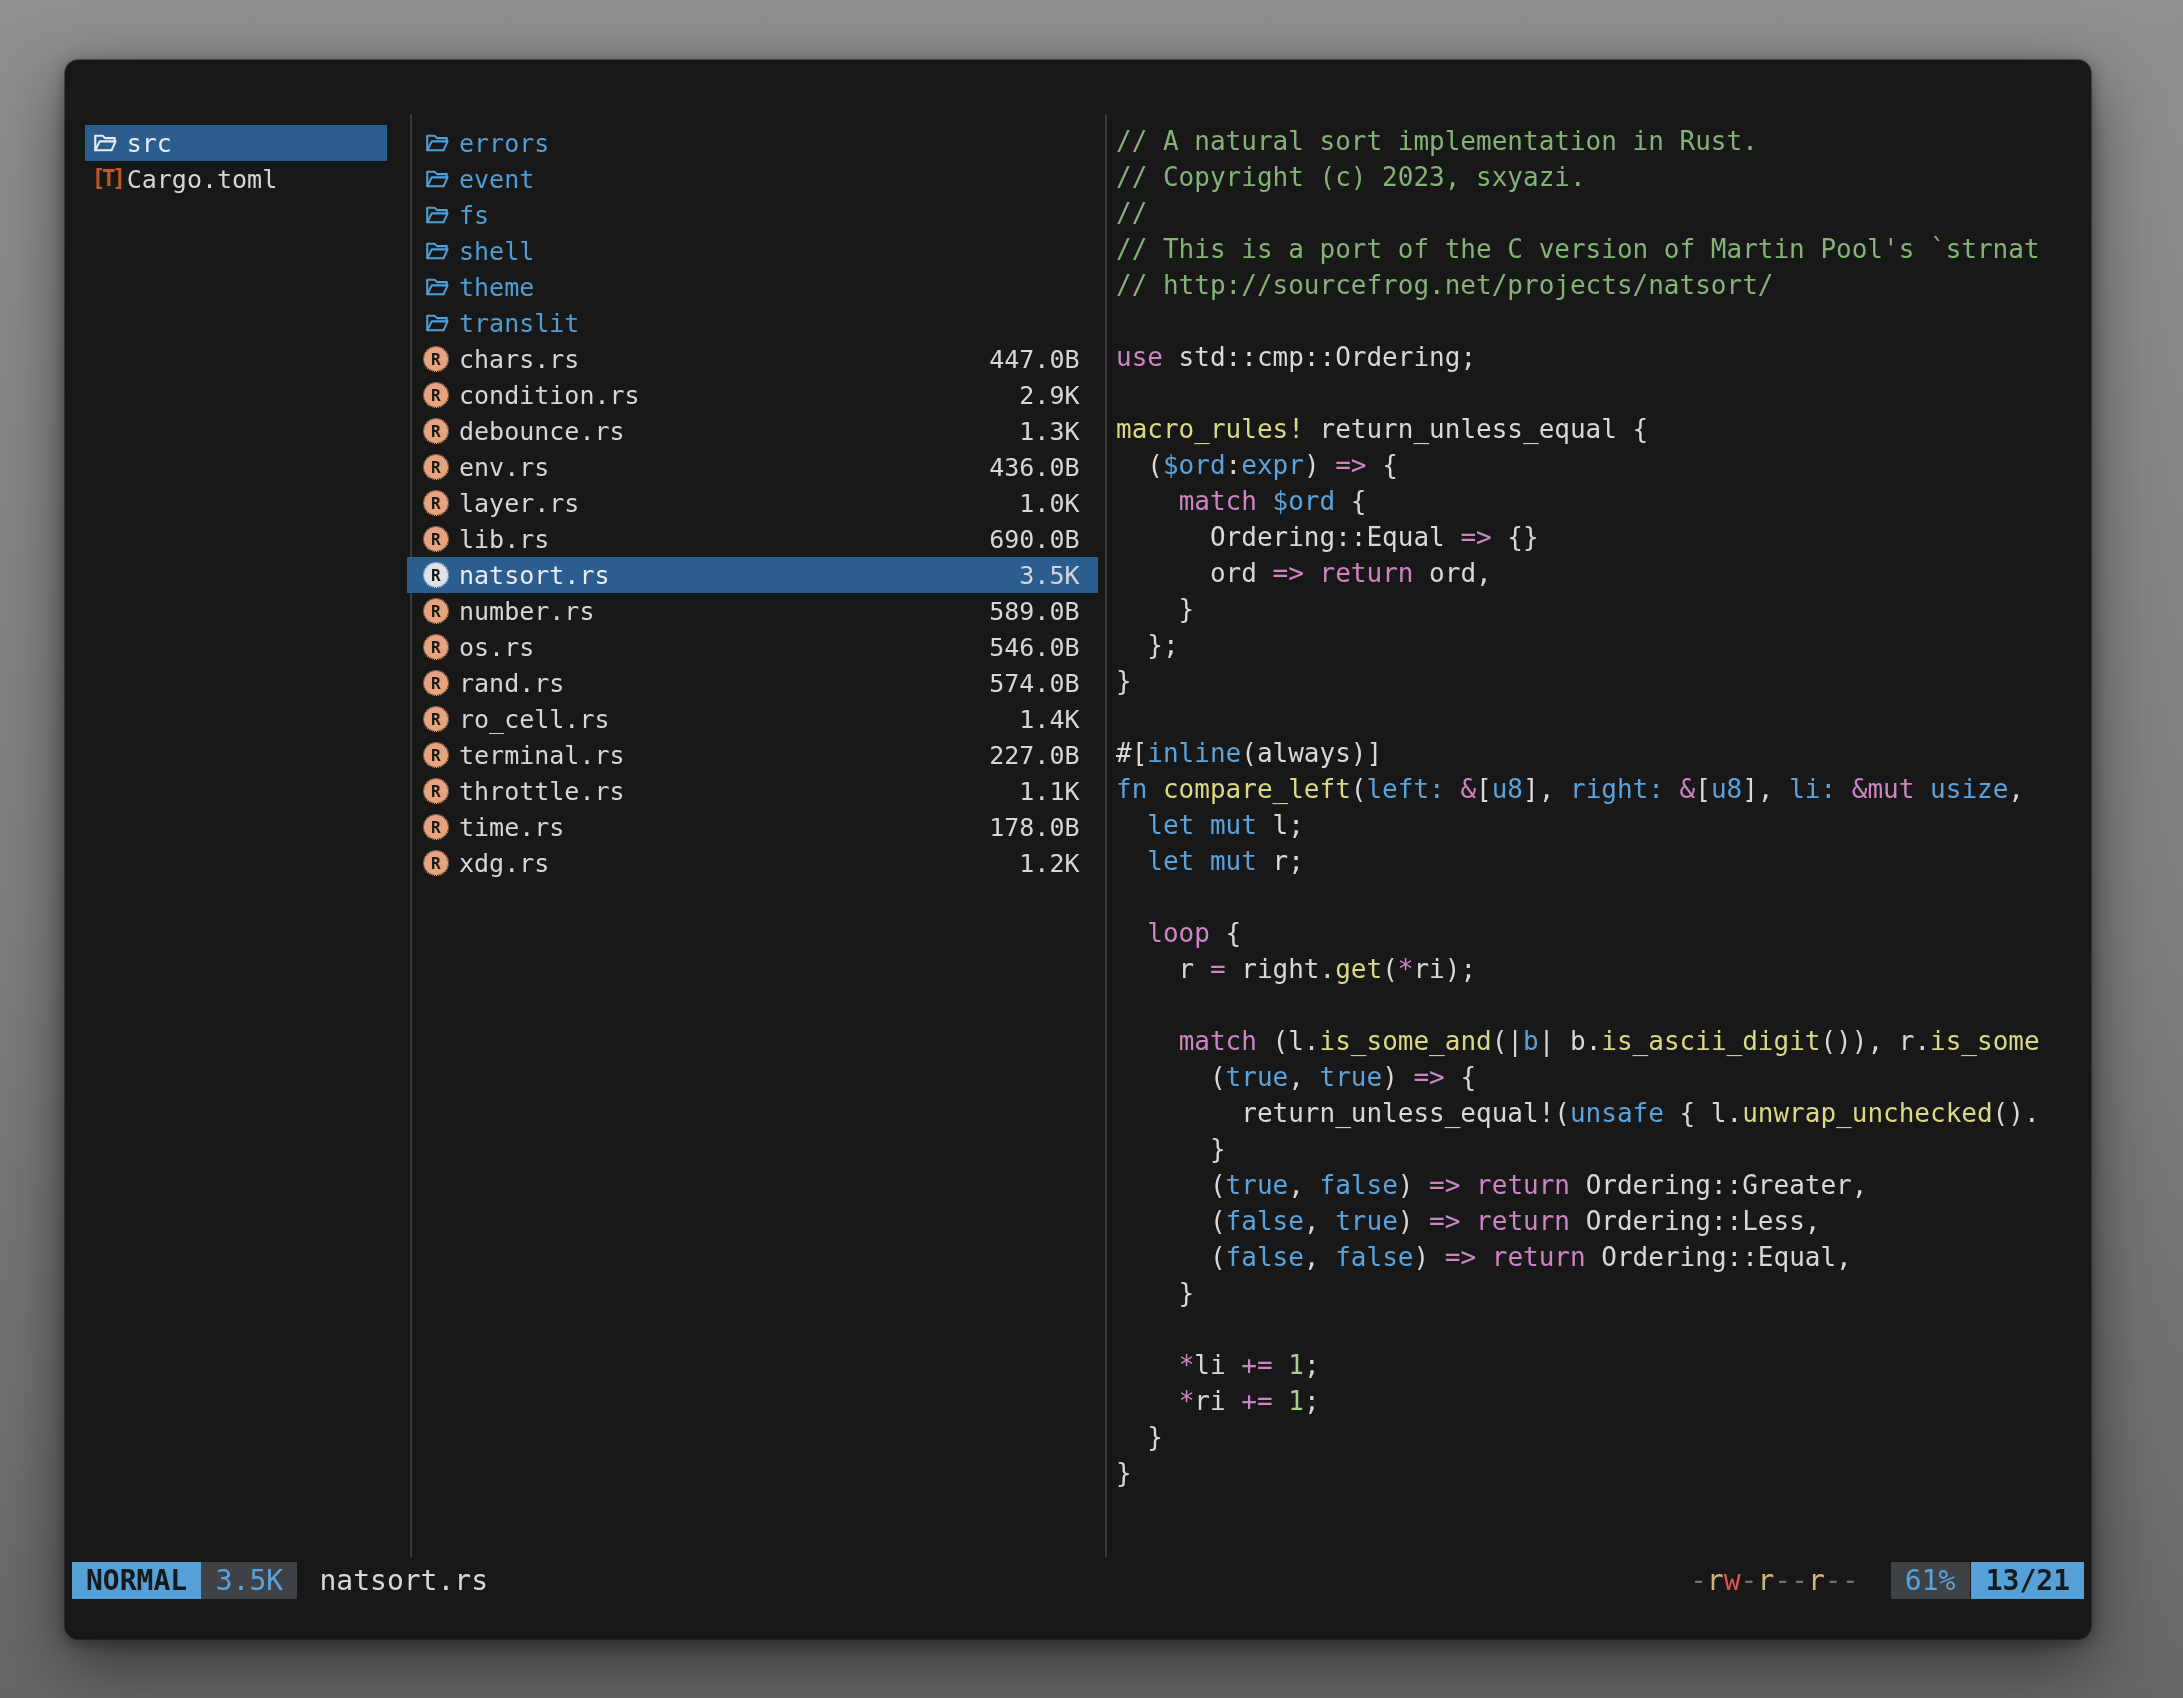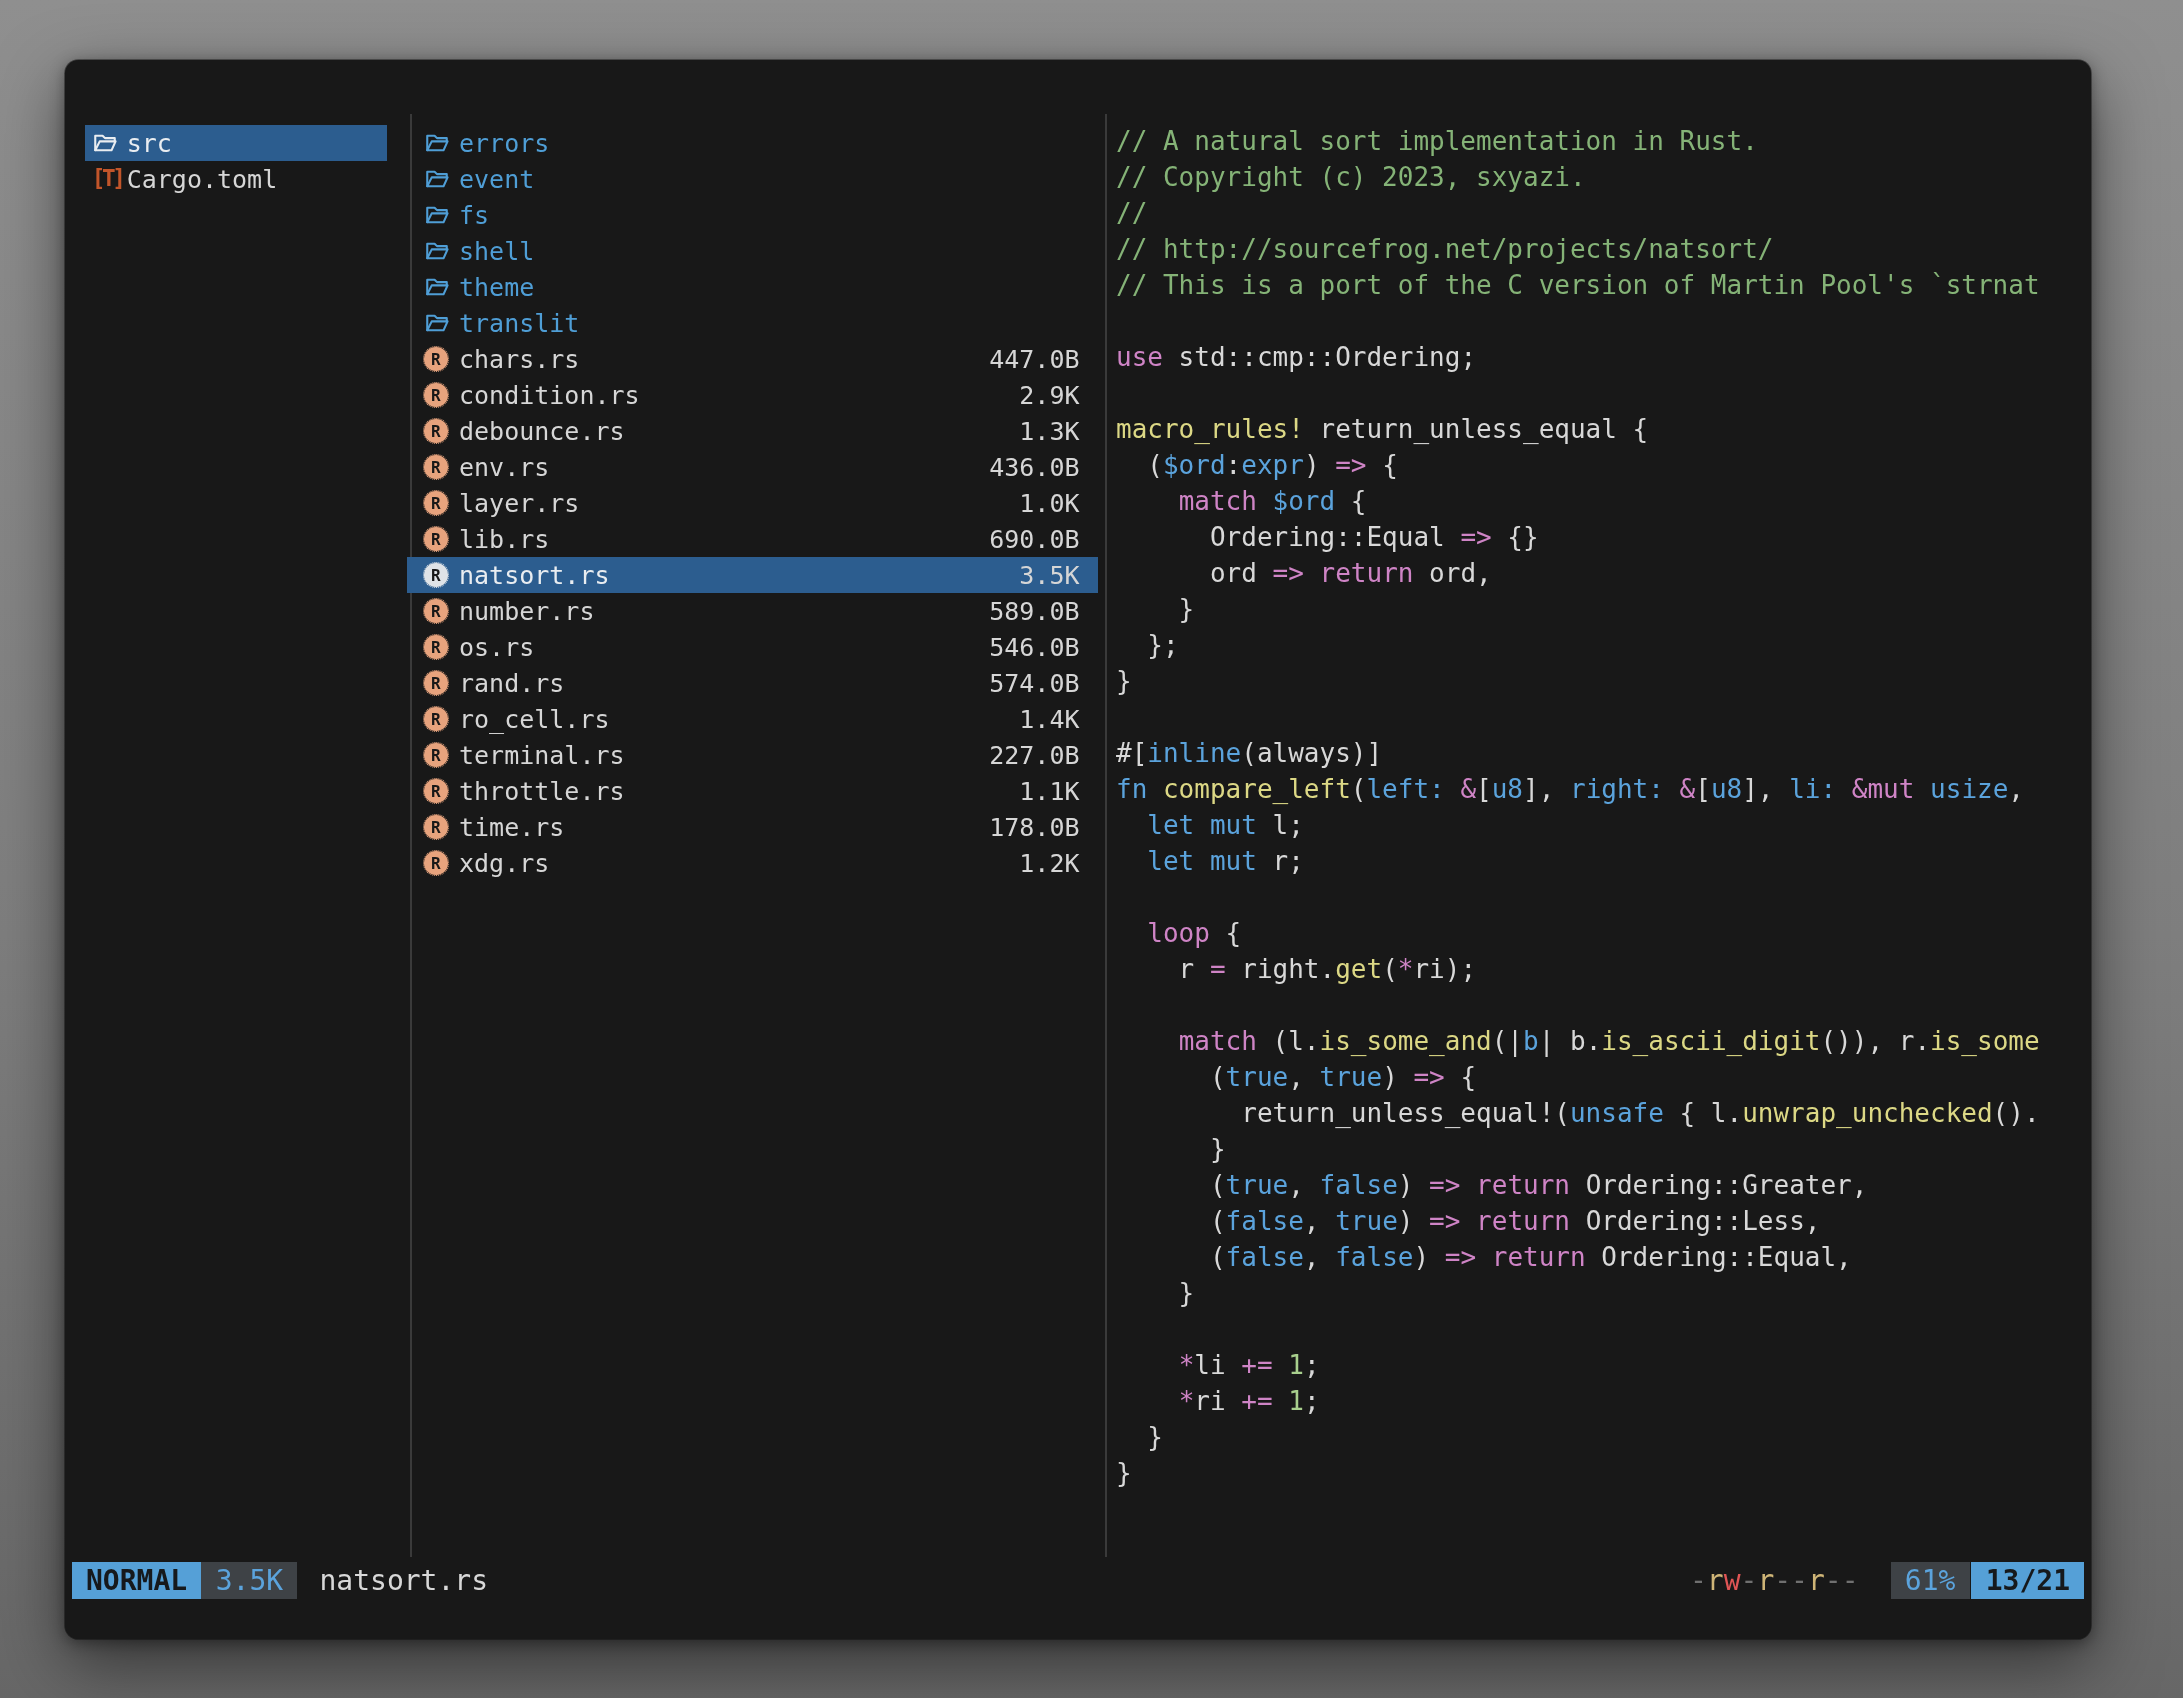--- a/index.html
+++ b/index.html
@@ -235,22 +235,22 @@
           </span>
           <span class="label">xdg.rs</span>
           <span class="size">1.2K</span>
         </div>
       </div>
     <div class="divider" id="div2"></div>
     <div class="pane" id="pane-code">
         <div class="cl"><span class="seg-c">// A natural sort implementation in Rust.</span></div>
         <div class="cl"><span class="seg-c">// Copyright (c) 2023, sxyazi.</span></div>
         <div class="cl"><span class="seg-c">//</span></div>
+        <div class="cl"><span class="seg-c">// This is a port of the C version of Martin Pool's `strnat</span></div>
         <div class="cl"><span class="seg-c">// http://sourcefrog.net/projects/natsort/</span></div>
-        <div class="cl"><span class="seg-c">// This is a port of the C version of Martin Pool's `strnat</span></div>
         <div class="cl"></div>
         <div class="cl"><span class="seg-k">use</span><span class="seg-w"> std::cmp::Ordering;</span></div>
         <div class="cl"></div>
         <div class="cl"><span class="seg-y">macro_rules!</span><span class="seg-w"> return_unless_equal {</span></div>
         <div class="cl"><span class="seg-w">  (</span><span class="seg-b">$ord</span><span class="seg-w">:</span><span class="seg-b">expr</span><span class="seg-w">) </span><span class="seg-k">=&gt;</span><span class="seg-w"> {</span></div>
         <div class="cl"><span class="seg-w">    </span><span class="seg-k">match</span><span class="seg-w"> </span><span class="seg-b">$ord</span><span class="seg-w"> {</span></div>
         <div class="cl"><span class="seg-w">      Ordering::Equal </span><span class="seg-k">=&gt;</span><span class="seg-w"> {}</span></div>
         <div class="cl"><span class="seg-w">      ord </span><span class="seg-k">=&gt;</span><span class="seg-w"> </span><span class="seg-k">return</span><span class="seg-w"> ord,</span></div>
         <div class="cl"><span class="seg-w">    }</span></div>
         <div class="cl"><span class="seg-w">  };</span></div>

